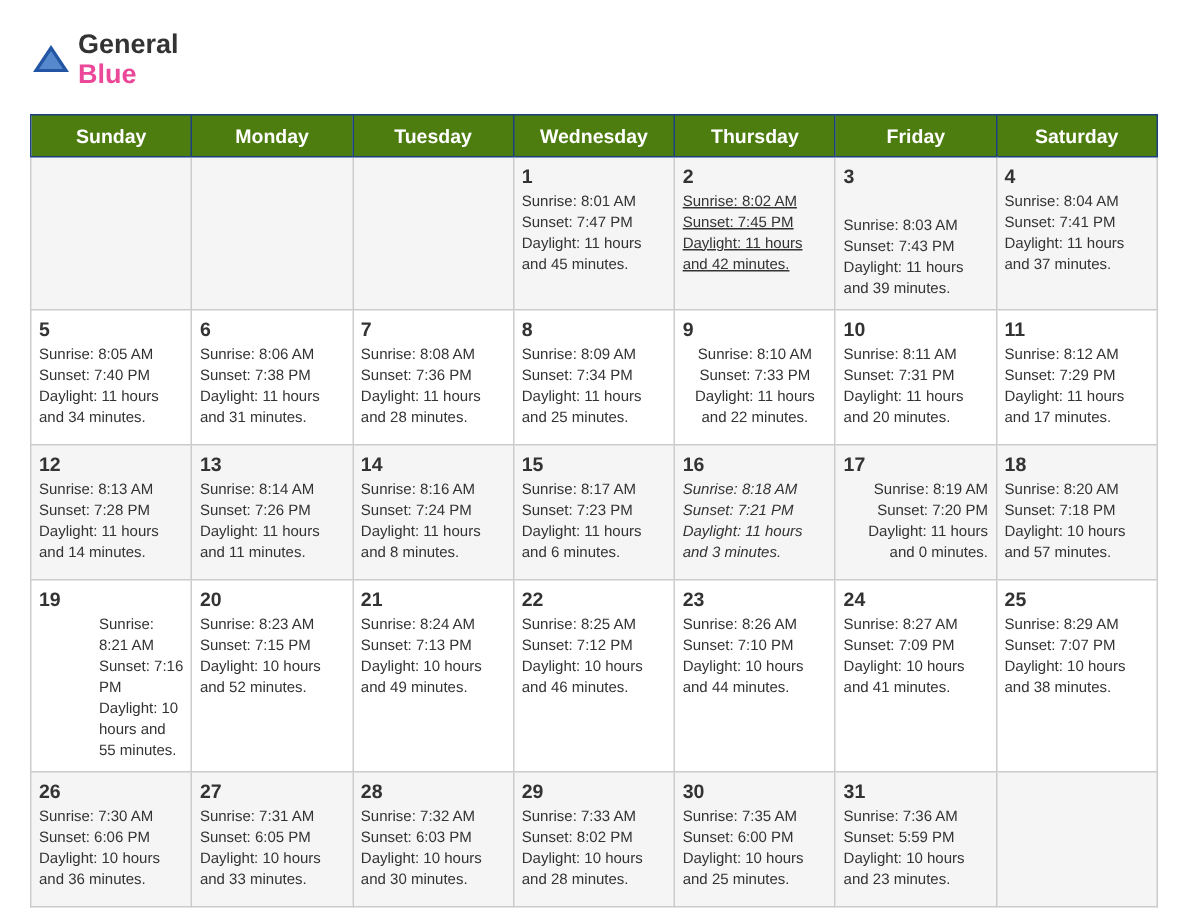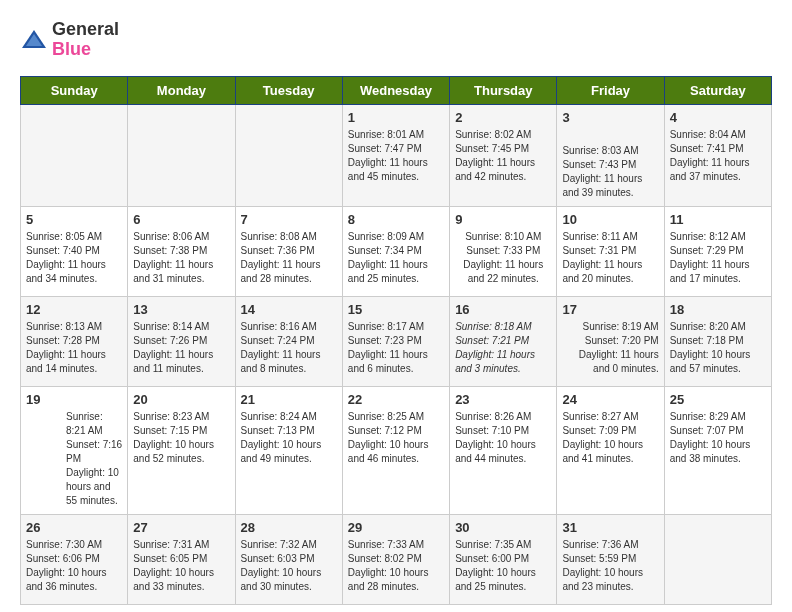--- a/index.html
+++ b/index.html
@@ -119,21 +119,21 @@
         <td></td>
         <td></td>
         <td>
           <div class="day-number">1</div>
           <div class="cell-text" style="white-space: pre-line;">Sunrise: 8:01 AM
 Sunset: 7:47 PM
 Daylight: 11 hours and 45 minutes.</div>
         </td>
         <td>
           <div class="day-number">2</div>
-          <div class="cell-text" style="white-space: pre-line;">Sunrise: 8:02 AM
+          <div class="cell-text" style="white-space: pre-line; text-decoration: underline;">Sunrise: 8:02 AM
 Sunset: 7:45 PM
 Daylight: 11 hours and 42 minutes.</div>
         </td>
         <td>
           <div class="day-number">3</div>
           <div class="cell-text" style="white-space: pre-line; margin-top: 19px;">Sunrise: 8:03 AM
 Sunset: 7:43 PM
 Daylight: 11 hours and 39 minutes.</div>
         </td>
         <td>

